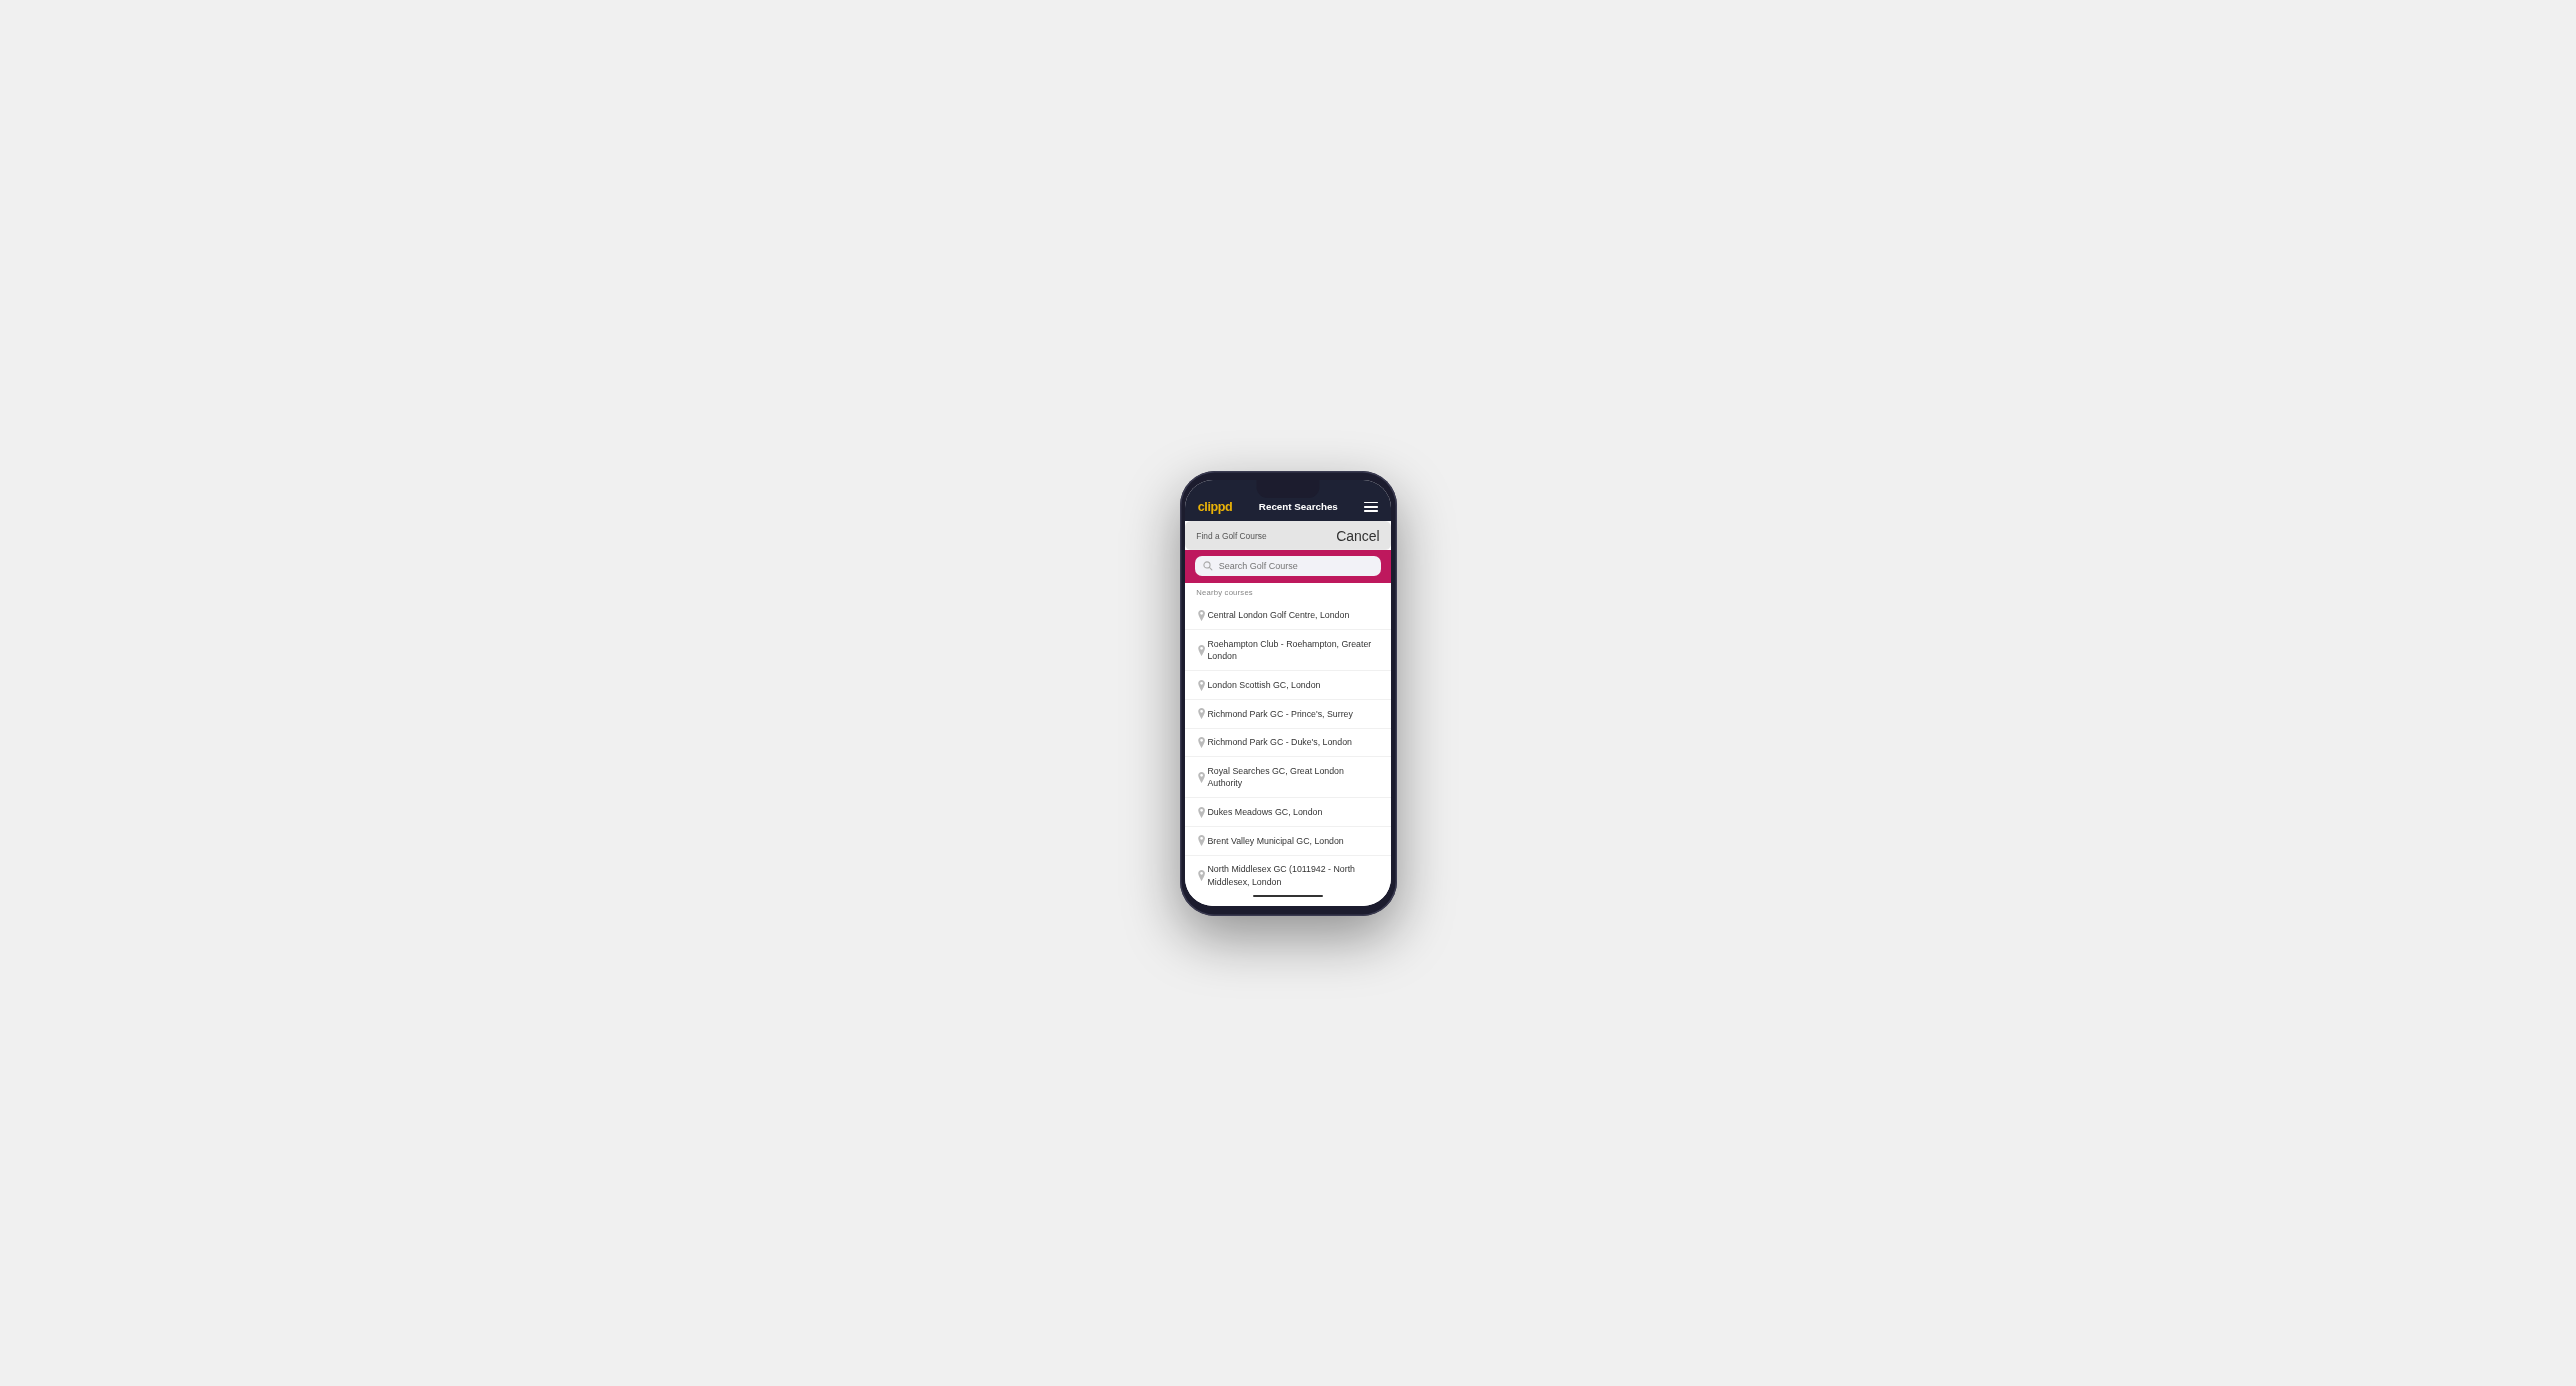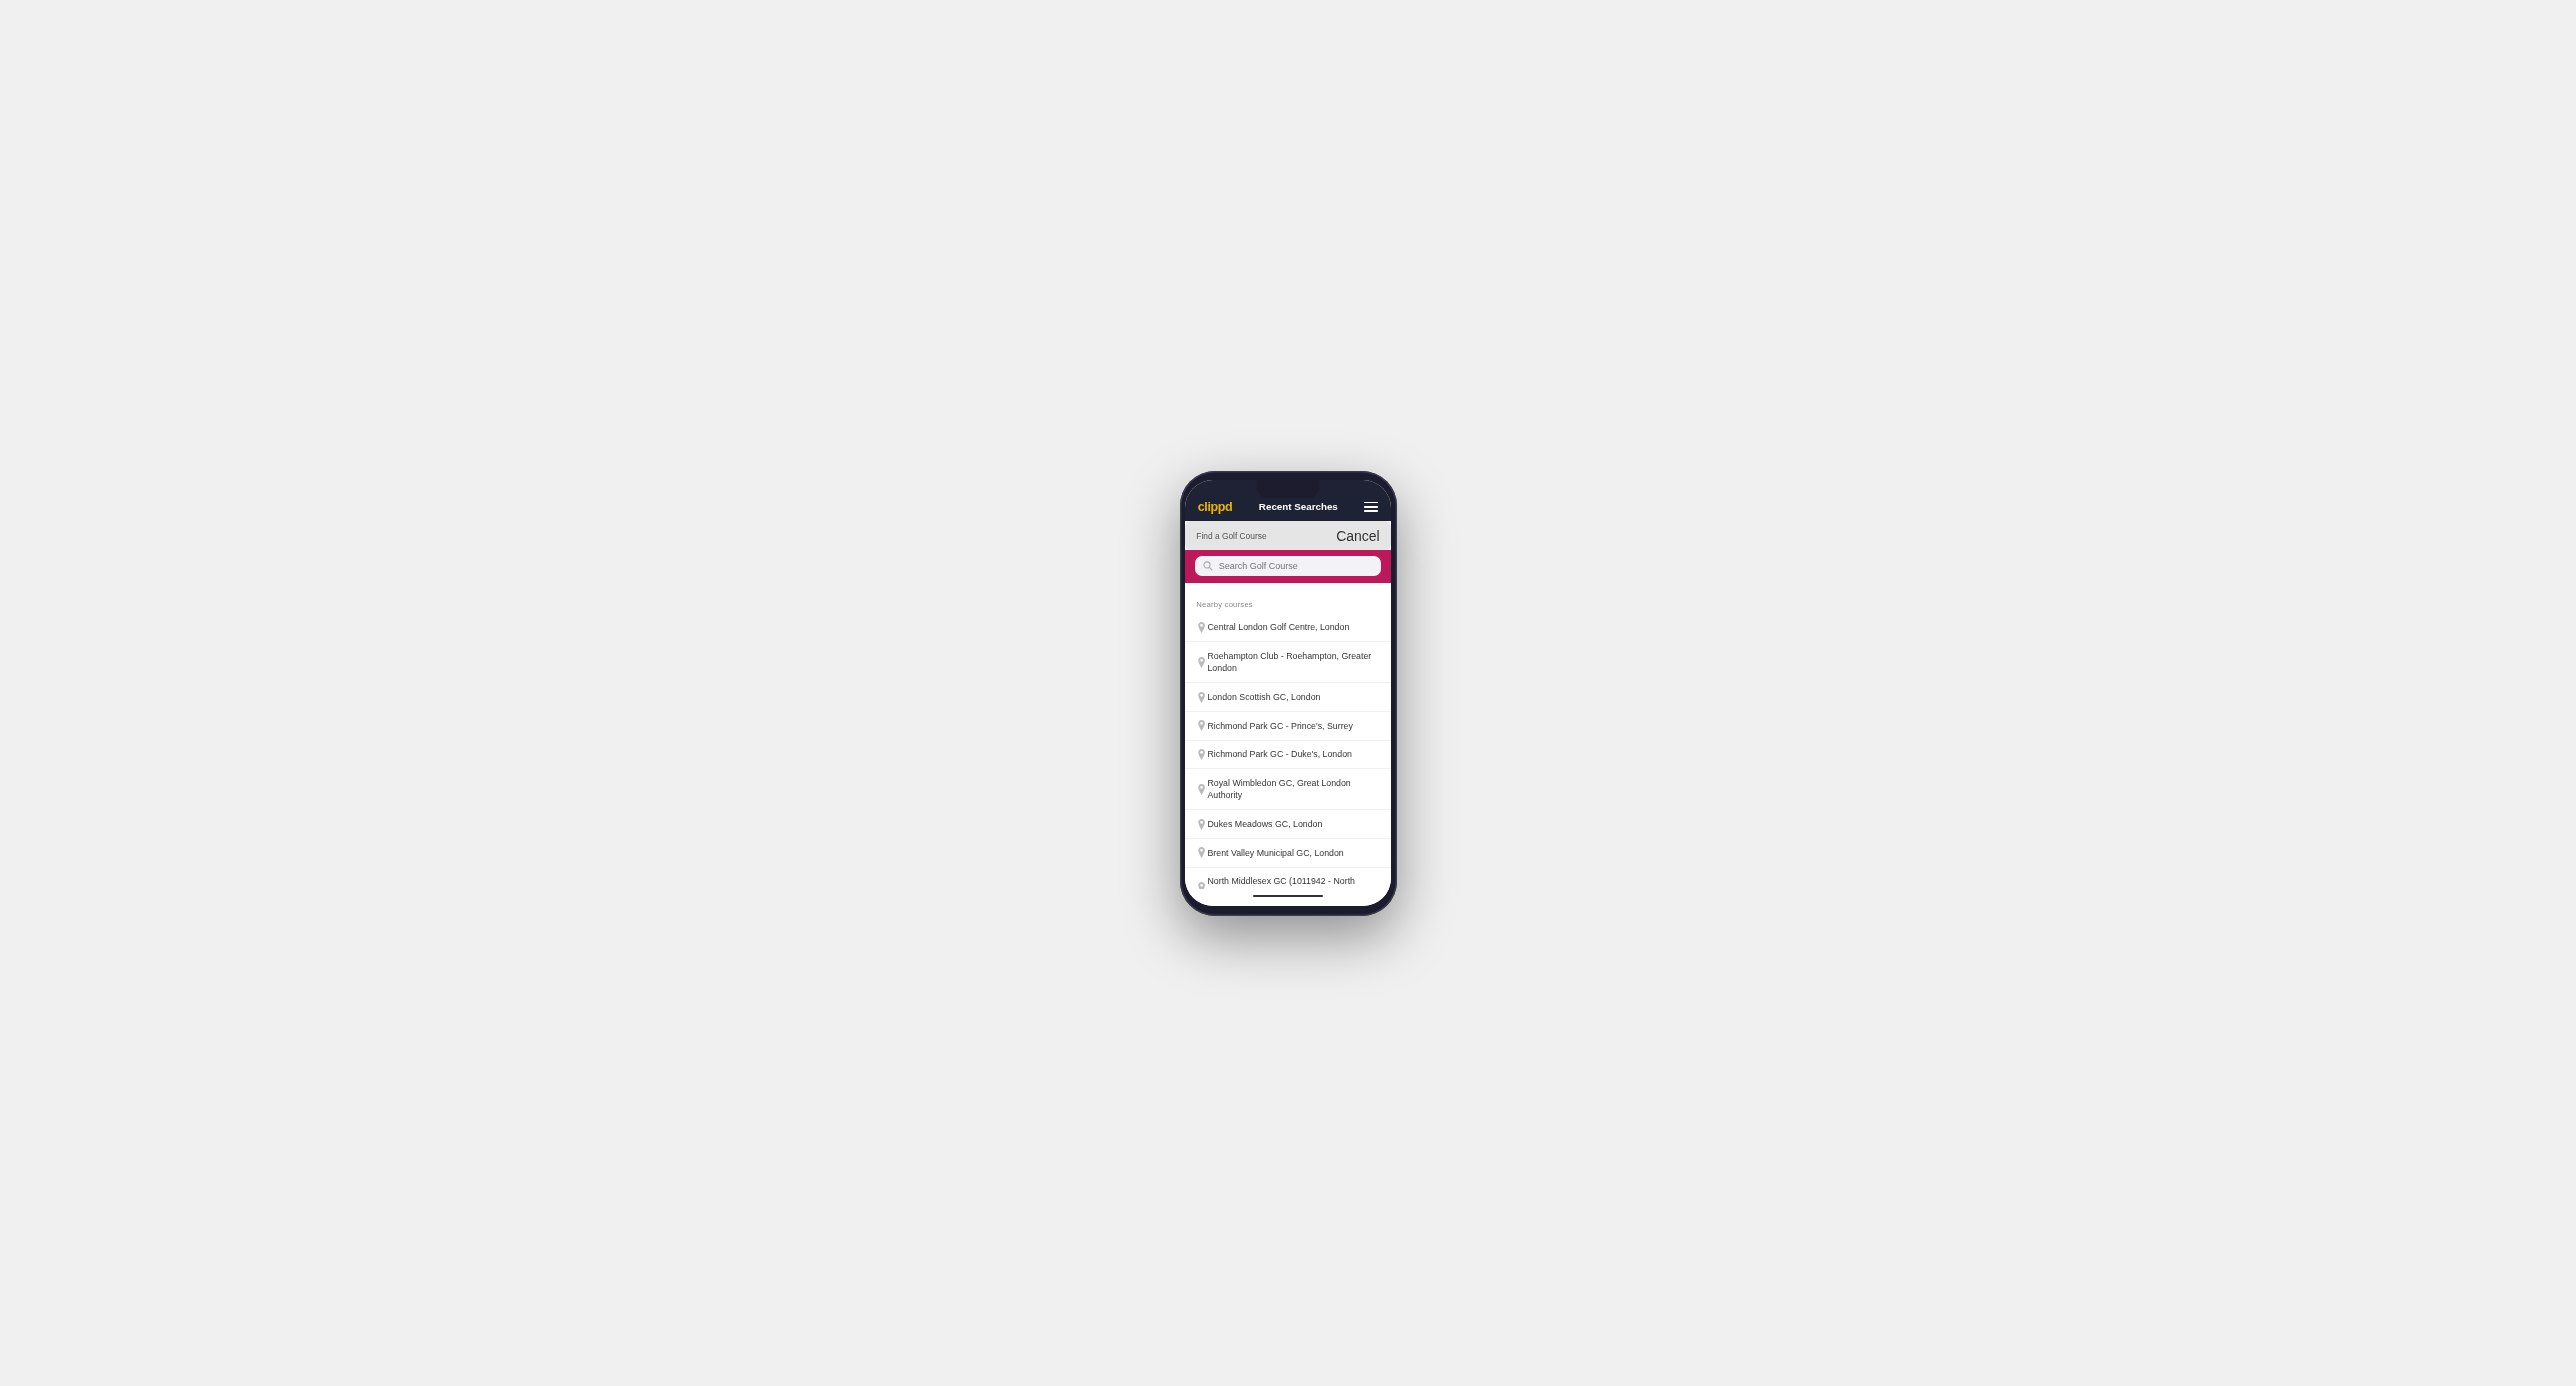--- a/index.html
+++ b/index.html
@@ -145,21 +145,20 @@
       overflow-y: auto;
       background: #ffffff;
     }
 
     .nearby-header {
       padding: 5.6px 11.2px 4.2px 11.2px;
       font-size: 7.7px;
       color: #888;
       font-weight: 500;
       letter-spacing: 0.2px;
-      margin-top: 12px;
     }
 
     .course-list {
       list-style: none;
     }
 
     .course-item {
       display: flex;
       align-items: center;
       padding: 7.7px 11.2px;
@@ -274,21 +273,21 @@
           <li class="course-item">
       <svg class="location-pin" viewBox="0 0 16 20" fill="none">
         <path d="M8 0C4.686 0 2 2.686 2 6c0 4 6 14 6 14s6-10 6-14c0-3.314-2.686-6-6-6zm0 8.5a2.5 2.5 0 110-5 2.5 2.5 0 010 5z" fill="#bbb"></path>
       </svg>
     <span class="course-name">Richmond Park GC - Duke's, London</span>
           </li>
           <li class="course-item">
       <svg class="location-pin" viewBox="0 0 16 20" fill="none">
         <path d="M8 0C4.686 0 2 2.686 2 6c0 4 6 14 6 14s6-10 6-14c0-3.314-2.686-6-6-6zm0 8.5a2.5 2.5 0 110-5 2.5 2.5 0 010 5z" fill="#bbb"></path>
       </svg>
-    <span class="course-name">Royal Wimbledon GC, Great London Authority</span>
+    <span class="course-name">Royal Searches GC, Great London Authority</span>
           </li>
           <li class="course-item">
       <svg class="location-pin" viewBox="0 0 16 20" fill="none">
         <path d="M8 0C4.686 0 2 2.686 2 6c0 4 6 14 6 14s6-10 6-14c0-3.314-2.686-6-6-6zm0 8.5a2.5 2.5 0 110-5 2.5 2.5 0 010 5z" fill="#bbb"></path>
       </svg>
     <span class="course-name">Dukes Meadows GC, London</span>
           </li>
           <li class="course-item">
       <svg class="location-pin" viewBox="0 0 16 20" fill="none">
         <path d="M8 0C4.686 0 2 2.686 2 6c0 4 6 14 6 14s6-10 6-14c0-3.314-2.686-6-6-6zm0 8.5a2.5 2.5 0 110-5 2.5 2.5 0 010 5z" fill="#bbb"></path>

